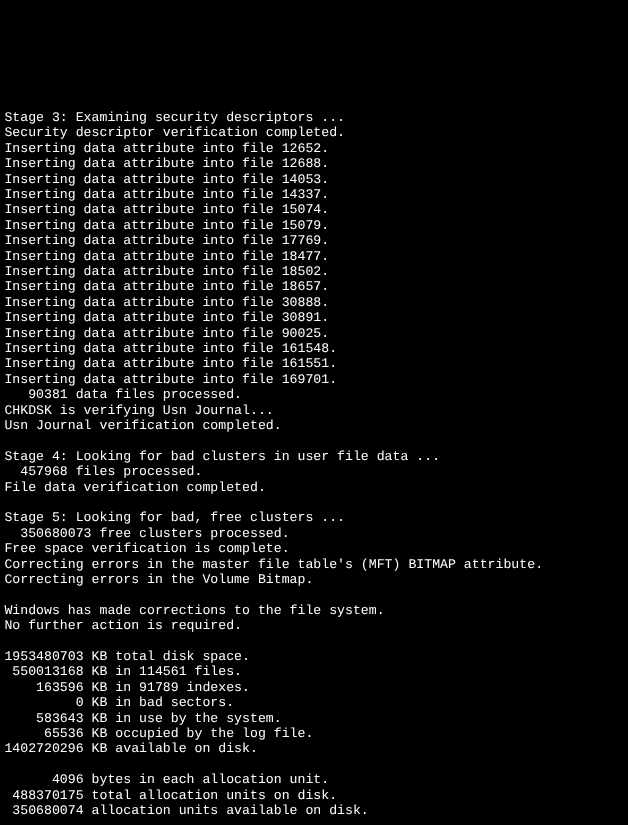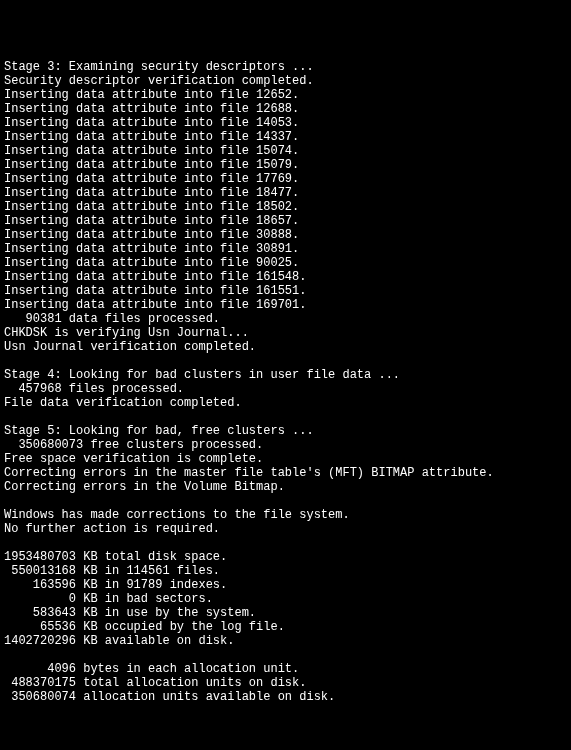--- a/index.html
+++ b/index.html
@@ -14,20 +14,21 @@
       font-size: 12px;
       line-height: 14px;
       padding: 4px;
       width: 571px;
       height: 750px;
       overflow: hidden;
       white-space: pre;
     }
     .console-output {
       font-family: inherit;
+      margin-top: 40px;
     }
     .line {
       display: block;
       min-height: 14px;
     }
   </style>
 </head>
 <body>
 
 

